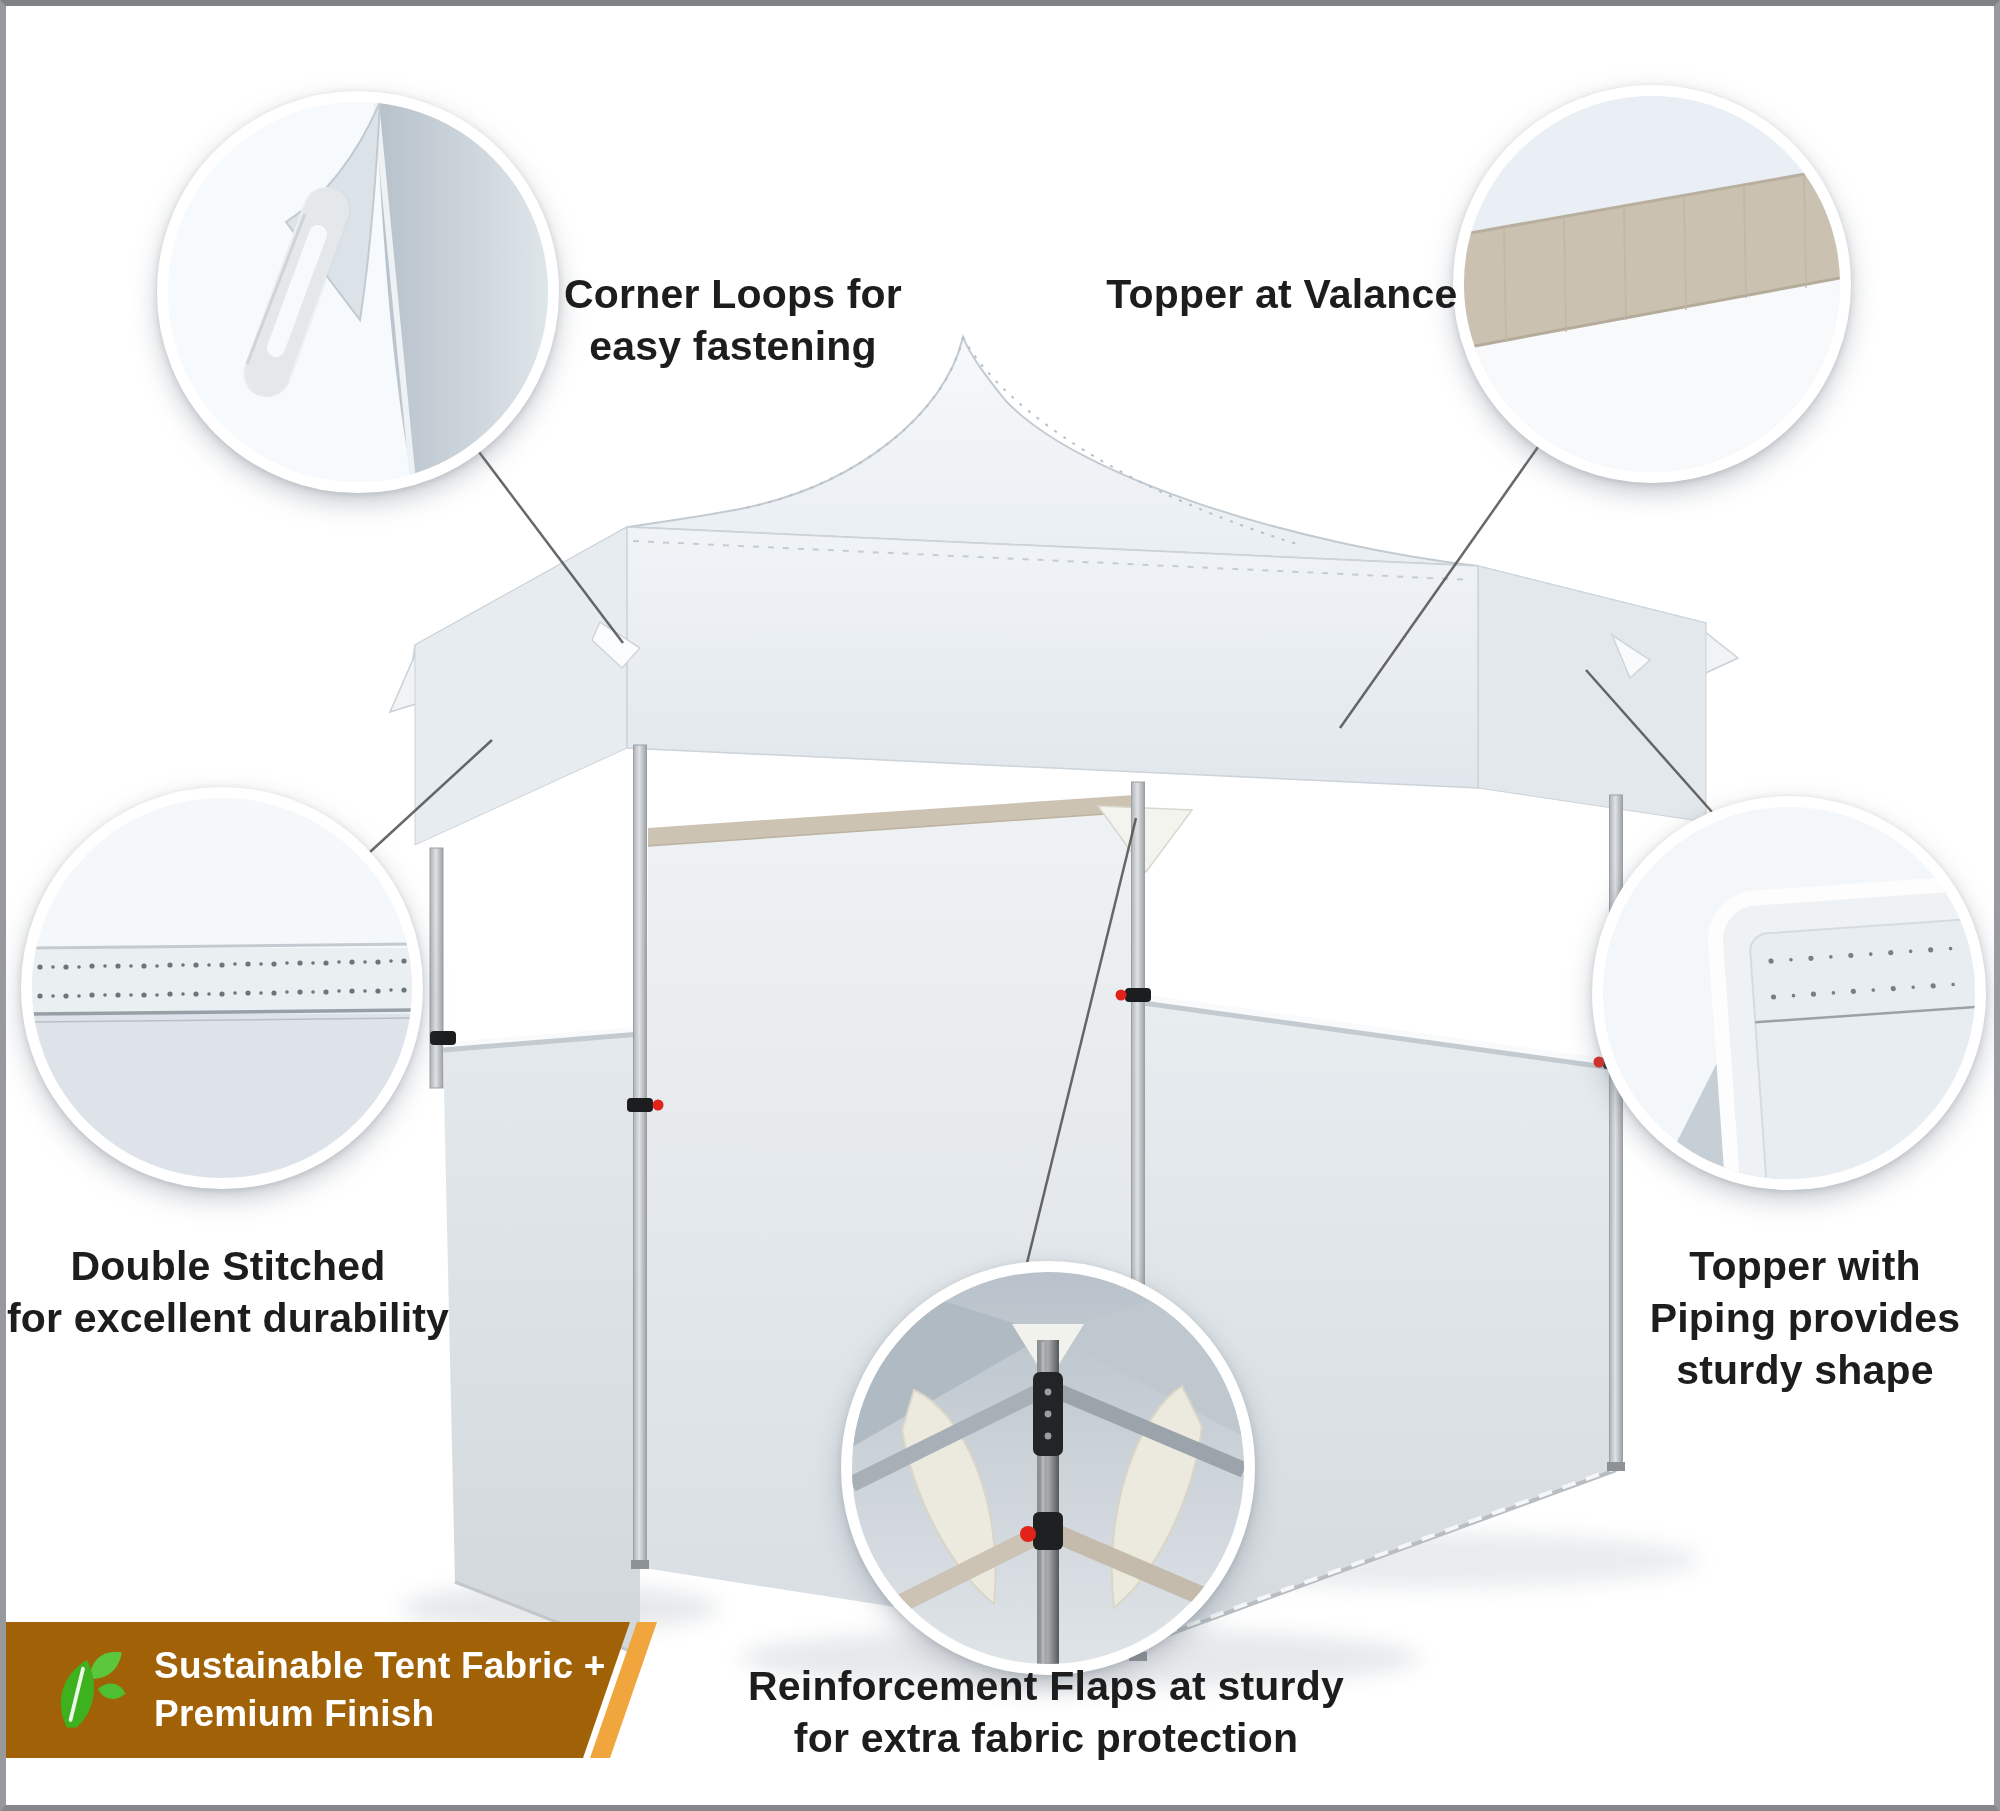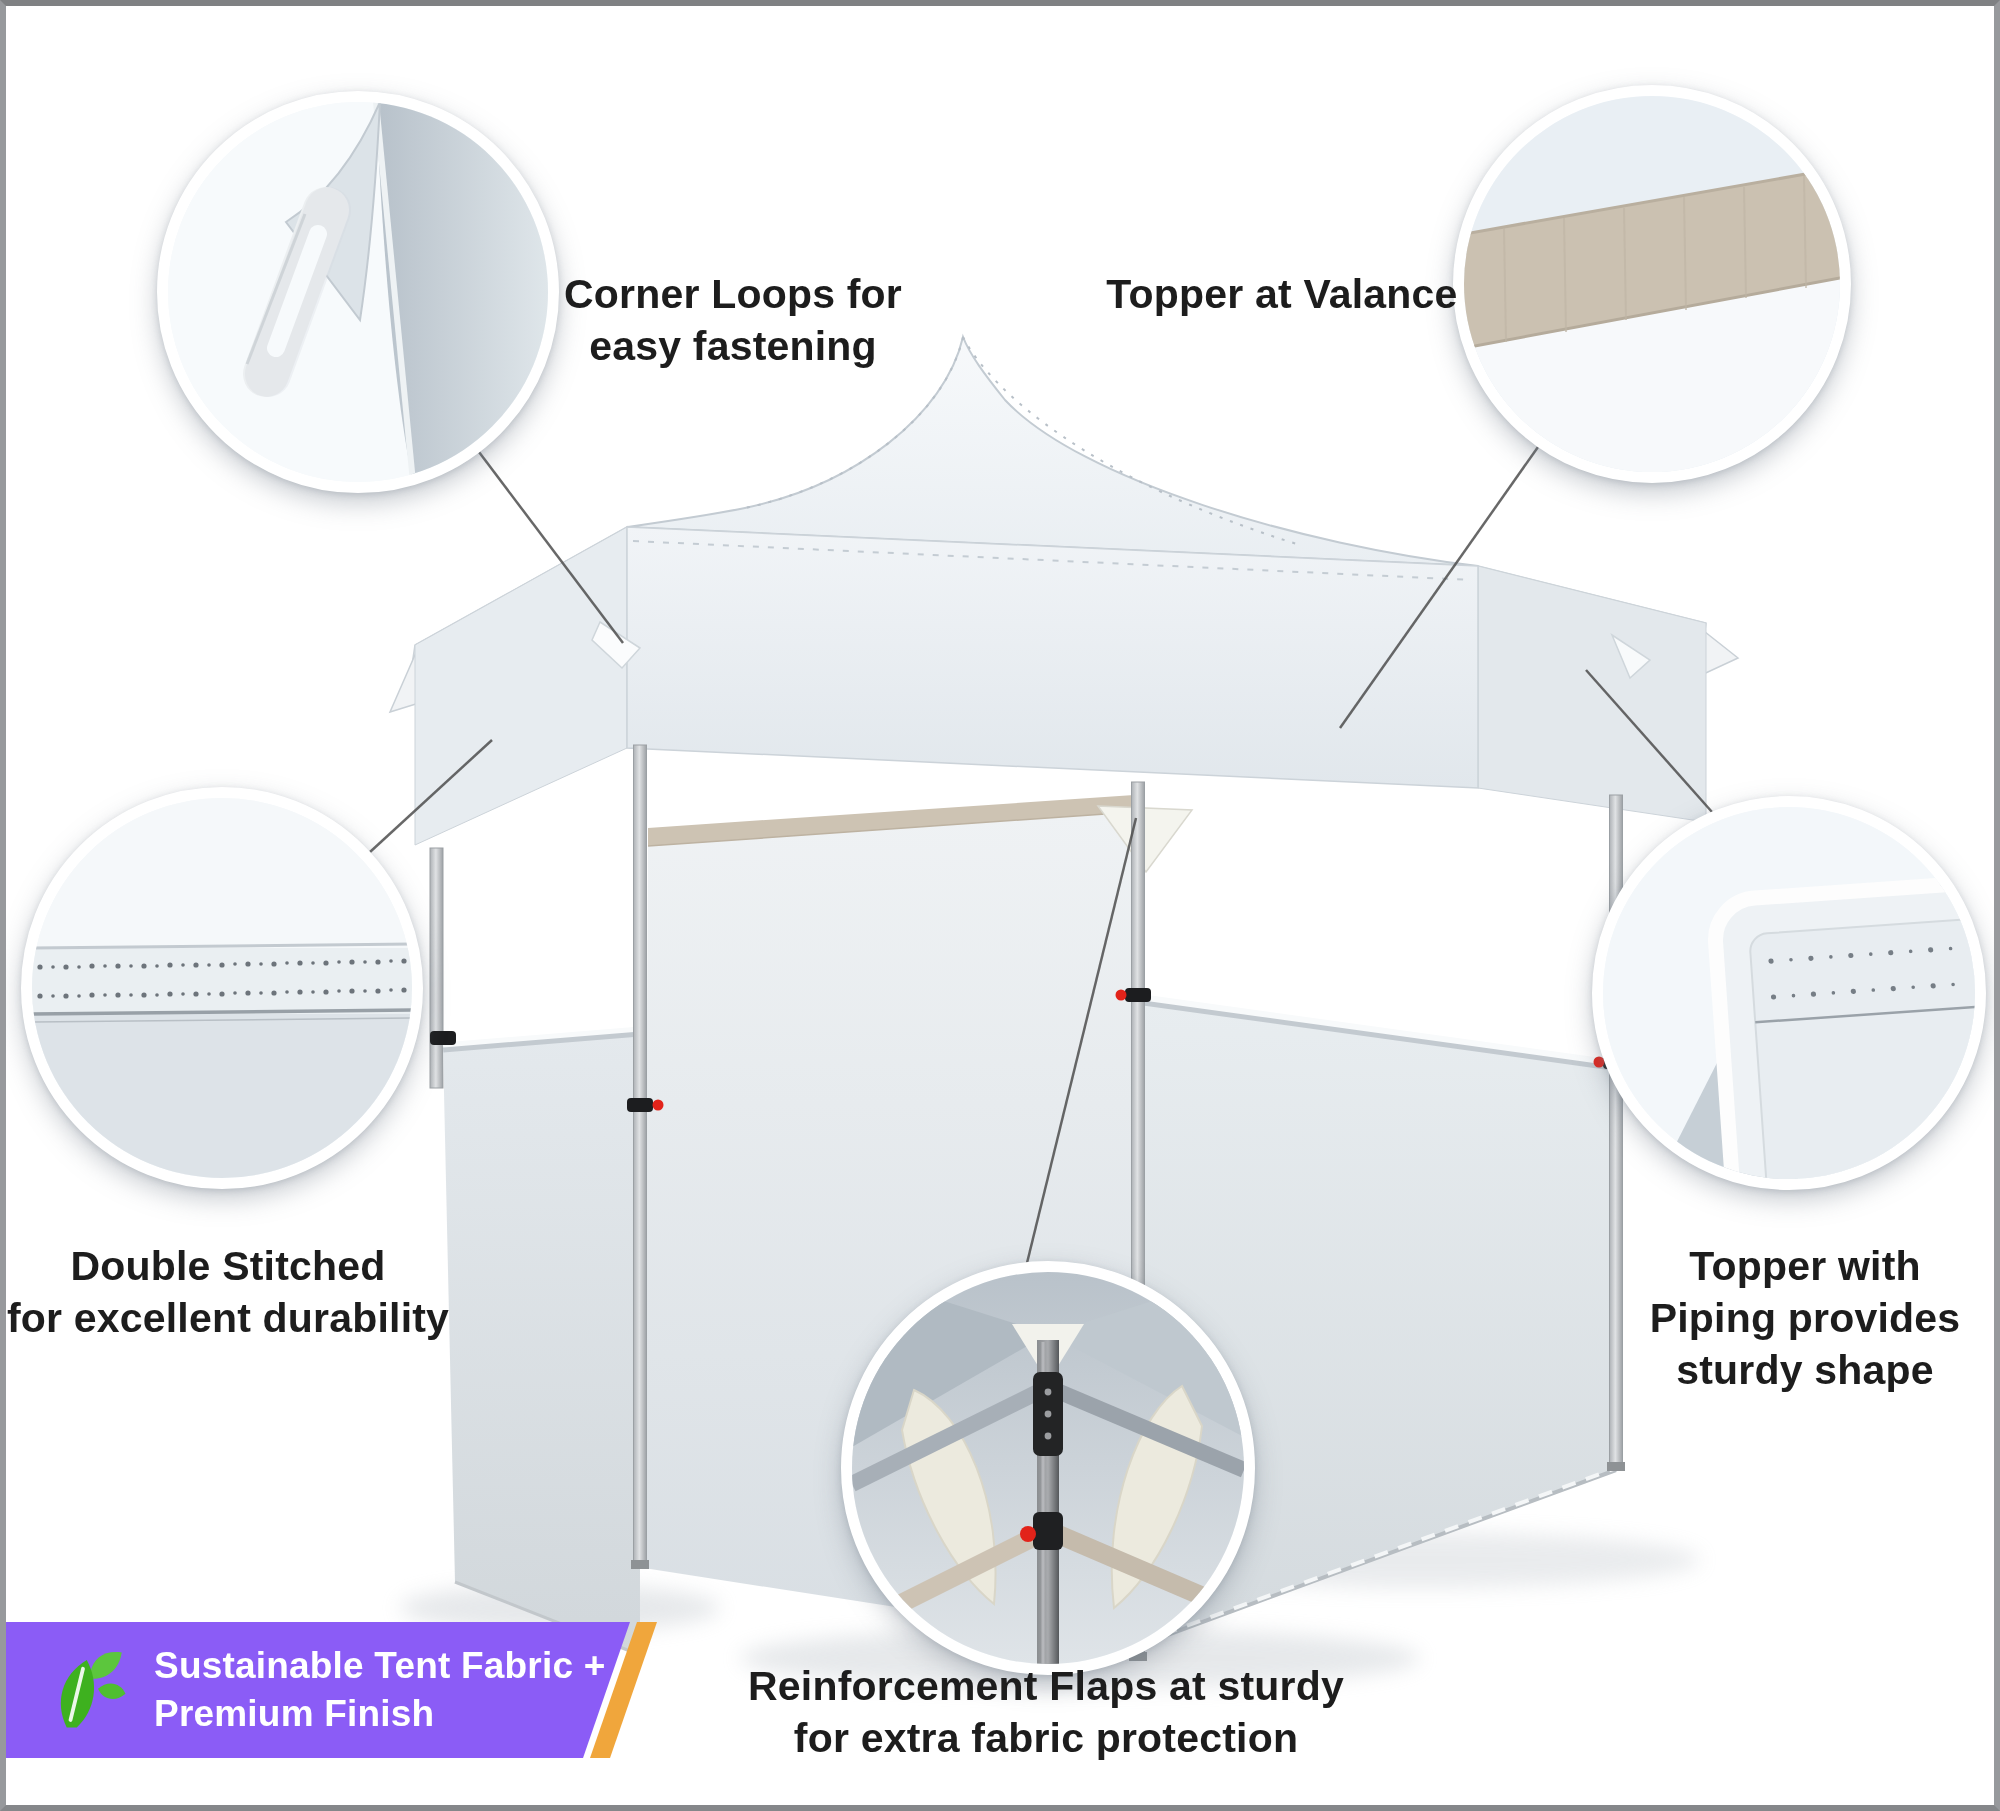--- a/index.html
+++ b/index.html
@@ -27,21 +27,21 @@
   }
   
   .banner-accent{
     position:absolute;left:6px;top:1622px;width:652px;height:136px;z-index:29;
     background:#f0a63c;
     clip-path:polygon(631px 0,651px 0,604px 100%,584px 100%);
     filter:drop-shadow(0 4px 6px rgba(0,0,0,.15));
   }
   .banner{
     position:absolute;left:6px;top:1622px;width:624px;height:136px;z-index:30;
-    background:#8b5cf6;
+    background:#a16207;
     clip-path:polygon(0 0,100% 0,calc(100% - 47px) 100%,0 100%);
     display:flex;align-items:center;gap:26px;padding-left:42px;box-sizing:border-box;
     filter:drop-shadow(0 5px 8px rgba(0,0,0,.18));
   }
   .banner-text{color:#ffffff;font-size:37px;line-height:48px;font-weight:700;letter-spacing:.2px;}
 </style>
 </head>
 <body>
 
 <div class="canvas">

